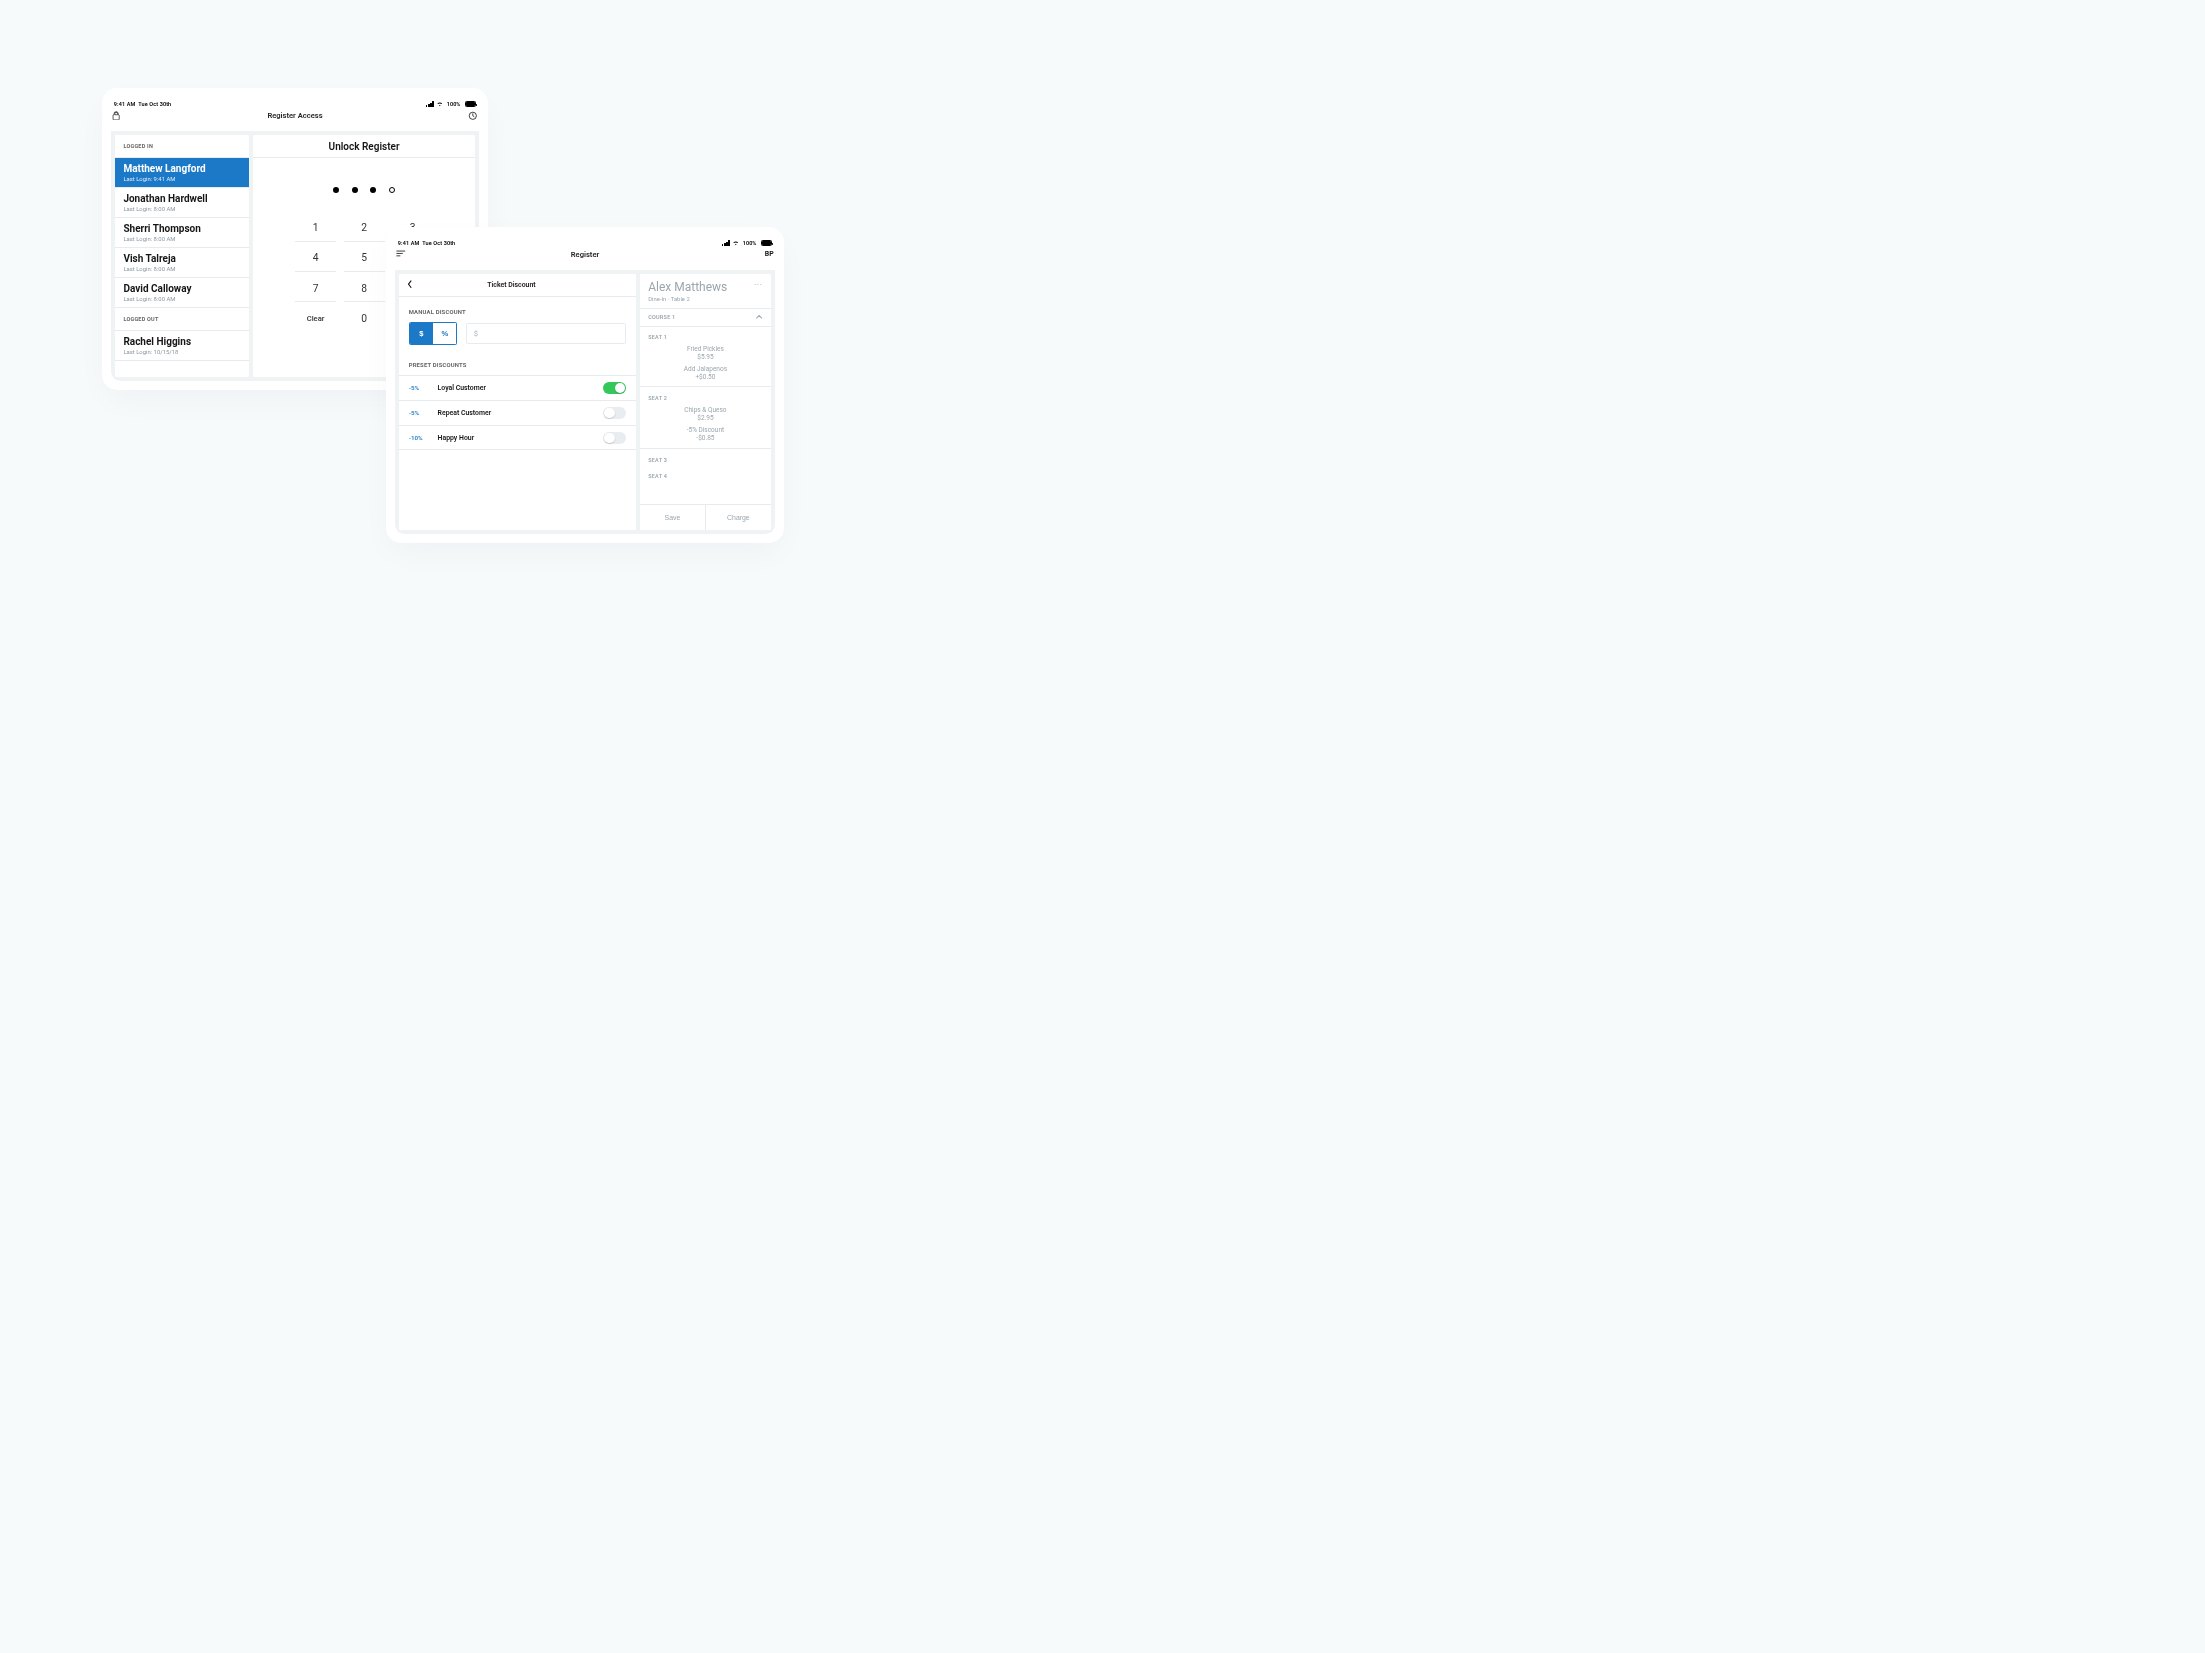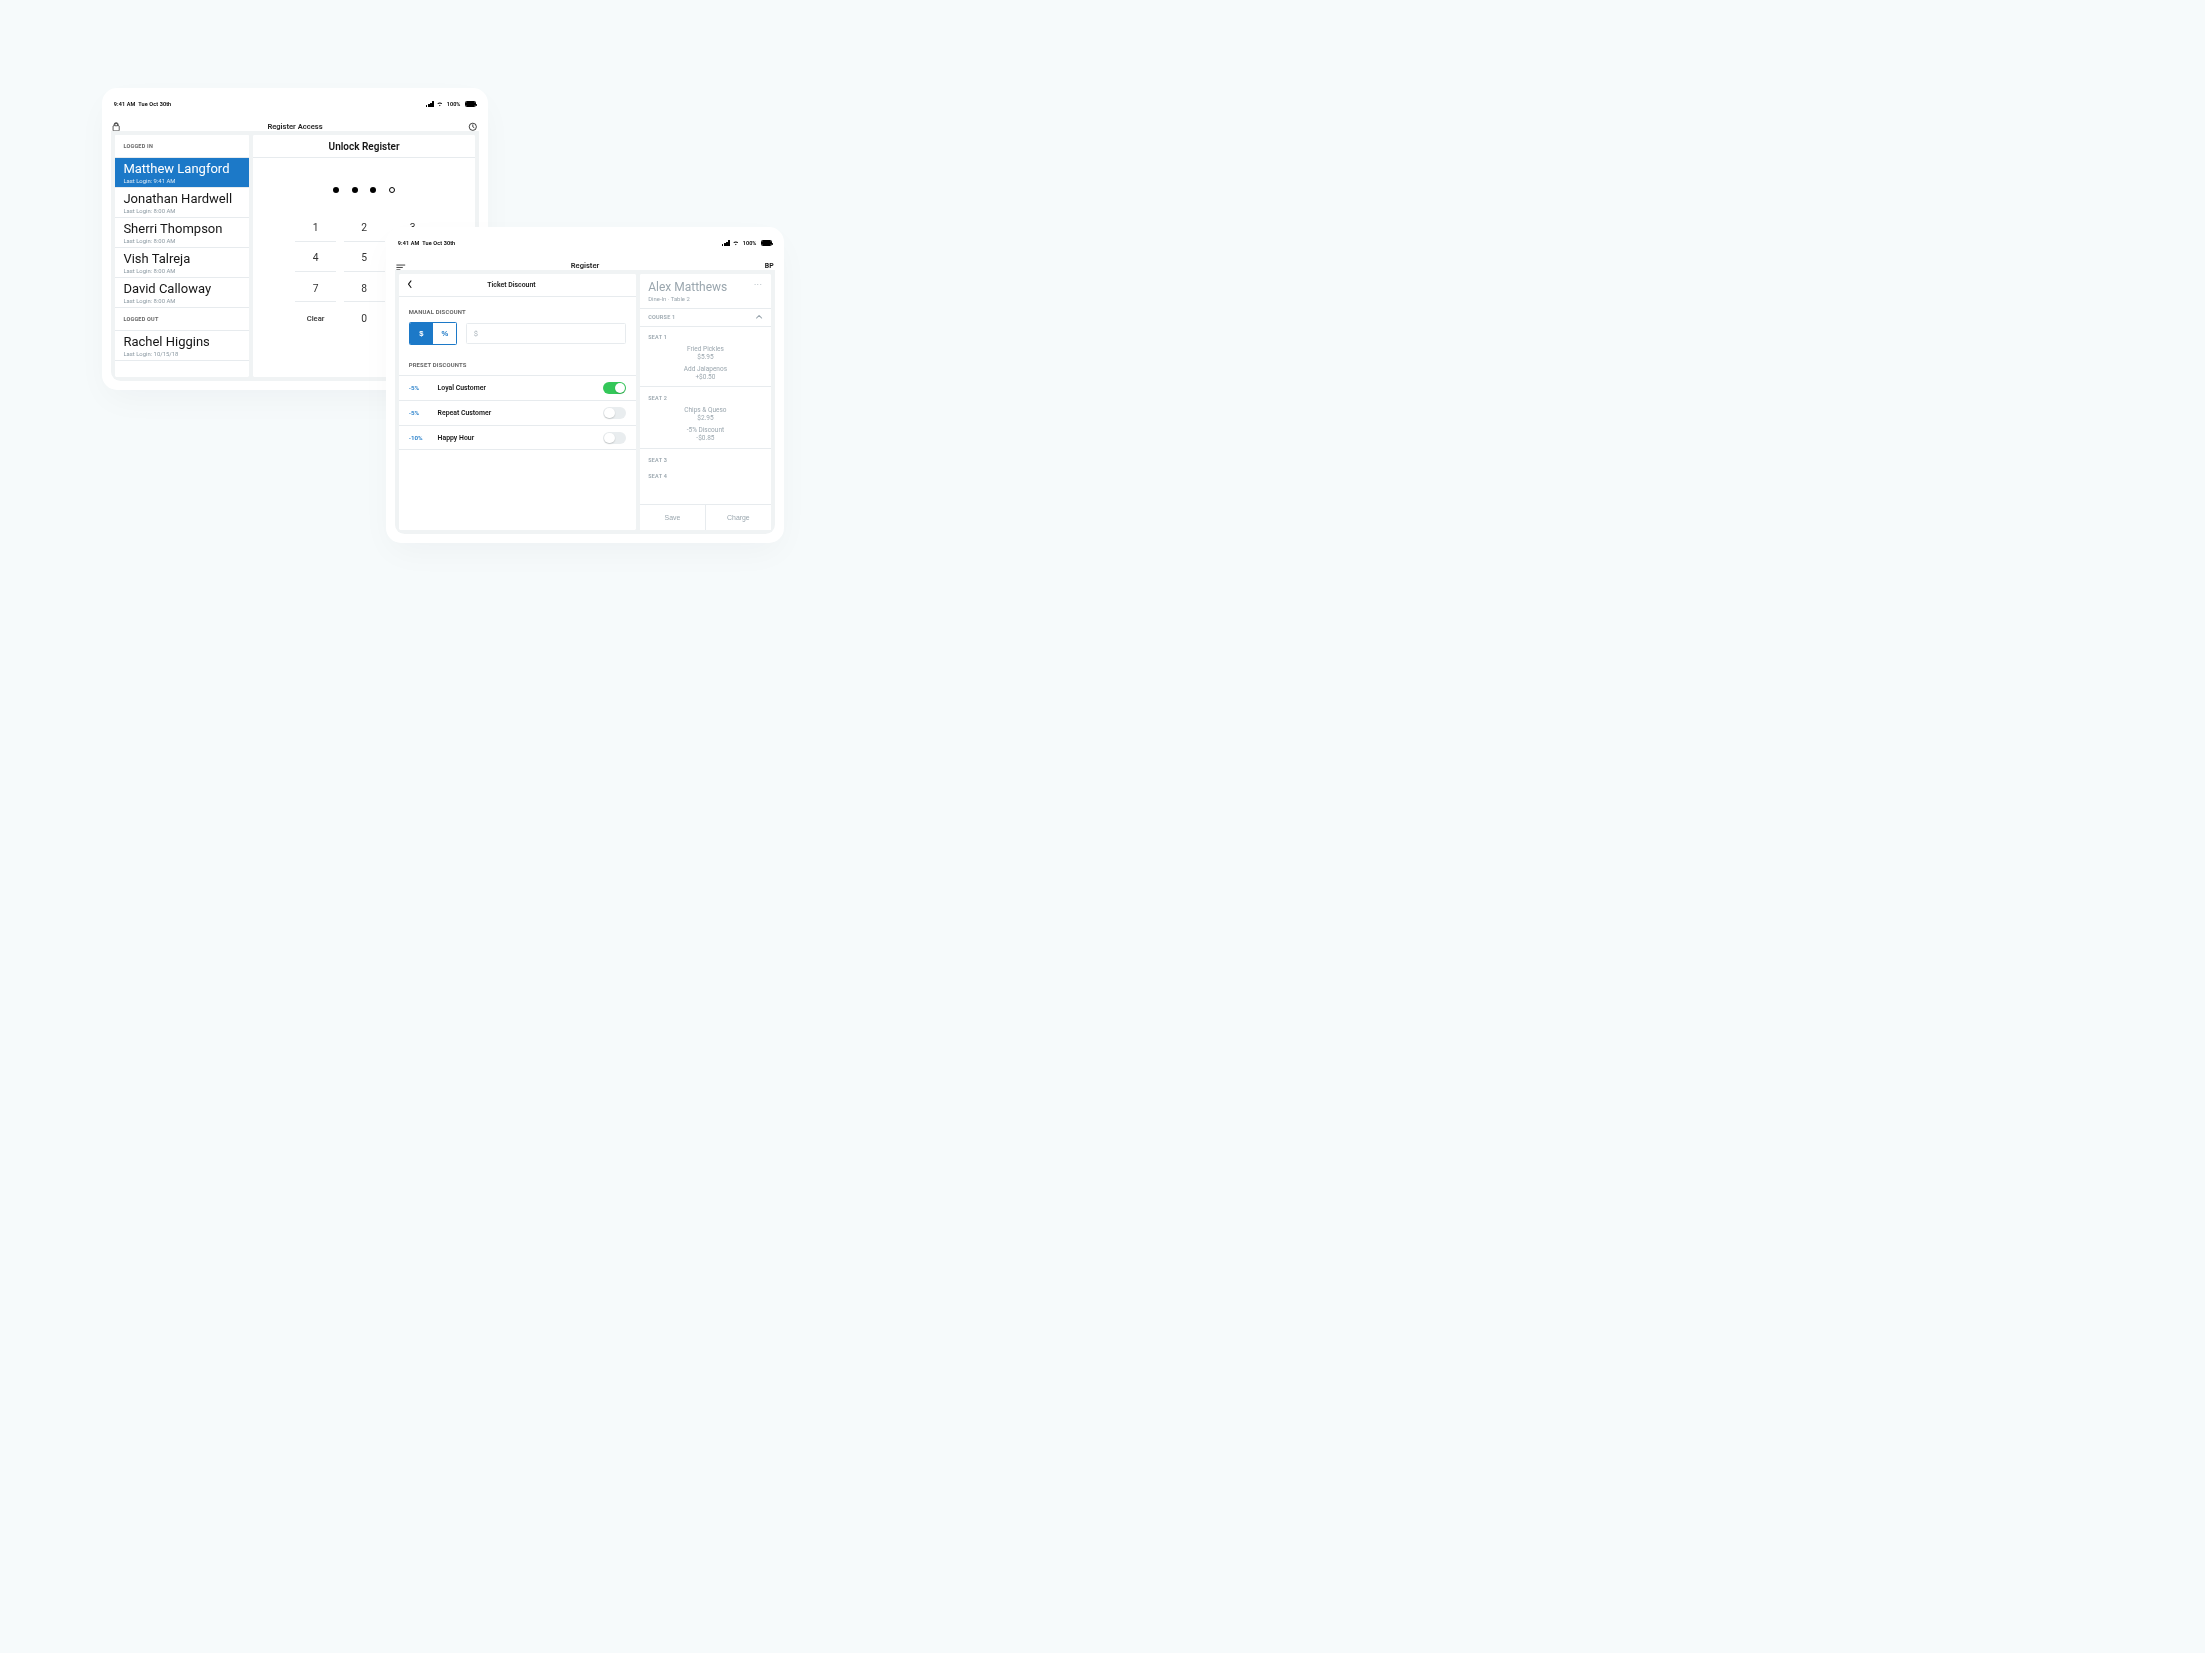--- a/index.html
+++ b/index.html
@@ -52,21 +52,21 @@
   .sig i:nth-child(1){height:2.1px;}
   .sig i:nth-child(2){height:3.1px;}
   .sig i:nth-child(3){height:4.1px;}
   .sig i:nth-child(4){height:5.2px;}
   .wifi{width:7.6px;height:5.5px;}
   .batt{width:11.7px;height:5.5px;border:0.7px solid #000;border-radius:1.4px;position:relative;margin-left:1.4px;}
   .batt::after{content:"";position:absolute;right:-2.1px;top:1.4px;width:1.4px;height:2.1px;background:#000;border-radius:0 0.7px 0.7px 0;}
   .batt i{display:block;height:100%;width:100%;background:#000;border-radius:0.7px;}
   .nav-bar{
     height:20.7px;
-    display:flex;align-items:flex-end;justify-content:space-between;
+    display:flex;align-items:flex-start;justify-content:space-between;
     padding:0 1.4px;
   }
   .nav-bar .center{position:absolute;left:0;right:0;text-align:center;font-size:7.6px;font-weight:600;color:var(--heading);}
   .nav-bar .left,.nav-bar .right{position:relative;z-index:1;font-size:7.6px;}
   .workspace{
     position:absolute;left:0;right:0;top:34px;bottom:0;
     background:var(--inner);
     padding:4.1px;
     display:flex;gap:4.1px;
   }
@@ -80,21 +80,21 @@
     border-bottom:0.7px solid var(--border);
     background:var(--white);
   }
   .user-row{
     height:var(--row-h);
     display:flex;flex-direction:column;justify-content:center;
     padding:0 8.3px;
     border-bottom:0.7px solid var(--border);
     background:var(--white);
   }
-  .user-row .nm{font-size:13px;font-weight:400;}
+  .user-row .nm{font-size:10px;font-weight:700;}
   .user-row .sub{font-size:5.9px;color:var(--muted2);margin-top:1.4px;}
   .user-row.selected{background:var(--accent);color:#fff;}
   .user-row.selected .sub{color:rgba(255,255,255,.85);}
   #tab1 .main{flex:1;display:flex;flex-direction:column;}
   .unlock-title{
     height:23px;display:flex;align-items:center;justify-content:center;
     font-size:10px;font-weight:600;
     border-bottom:0.7px solid var(--border);
   }
   .pin-dots{display:flex;gap:12.4px;justify-content:center;margin:29px 0 20.7px;}

